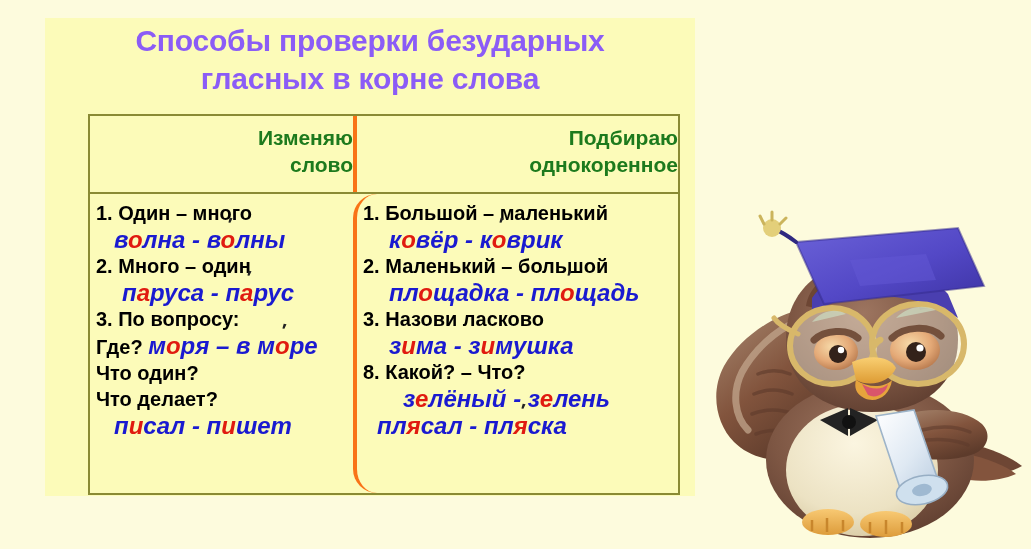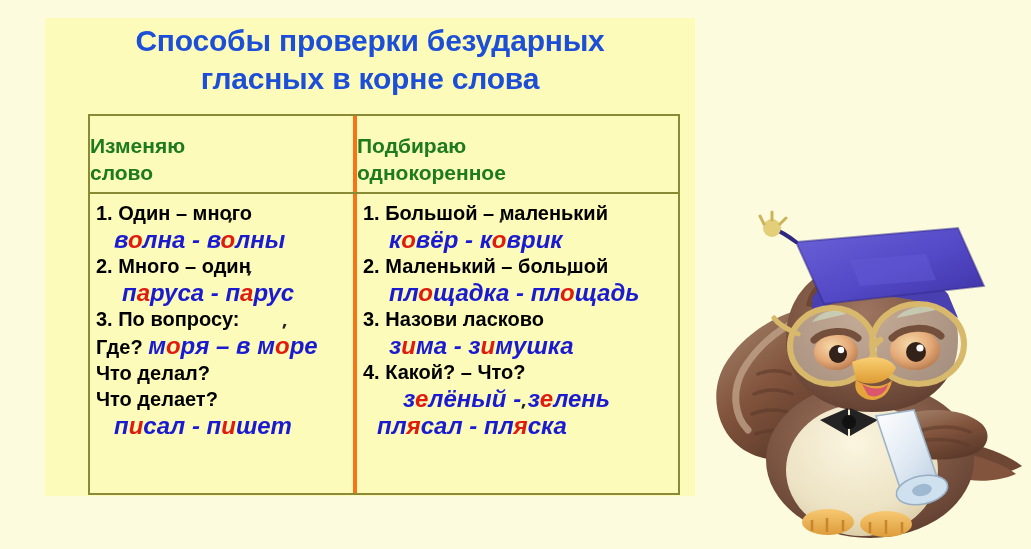--- a/index.html
+++ b/index.html
@@ -25,21 +25,21 @@
     background: #fcfbb9;
   }
 
   
   #slide-title {
     position: absolute;
     left: 45px;
     top: 22px;
     width: 650px;
     text-align: center;
-    color: #1d4ed8;
+    color: #8b5cf6;
     font-weight: bold;
     font-size: 30px;
     line-height: 38px;
     letter-spacing: -0.2px;
   }
   #slide-title .line { display: block; white-space: nowrap; }
 
   
   #methods-table {
     position: absolute;
@@ -65,29 +65,30 @@
     min-height: 0;
   }
   .col-left  { width: 263px; flex: none; box-sizing: border-box; }
   .col-right { flex: 1 1 auto; box-sizing: border-box; border-left: 4px solid #f97316; }
 
   .head-cell {
     color: #1d7a1d;
     font-weight: bold;
     font-size: 21px;
     line-height: 27px;
-    text-align: left;
-    padding-top: 16px;
+    text-align: right;
+    padding-top: 8px;
     box-sizing: border-box;
   }
   .head-cell .hl { display: block; white-space: nowrap; }
 
   .body-cell {
     padding: 6px 4px 0 6px;
     box-sizing: border-box;
+    border-radius: 24px;
   }
 
   
   .qline {
     color: #000000;
     font-weight: bold;
     font-size: 20px;
     line-height: 26px;
     white-space: nowrap;
   }
@@ -152,32 +153,32 @@
   </div>
 
   <div class="table-body">
     <div class="col-left body-cell" id="left-col">
         <div class="qline">1. Один – много</div>
         <div class="exline ind-1"><span>в</span><span class="v">о</span><span>лна - в</span><span class="v stress">о</span><span>лны</span></div>
         <div class="qline">2. Много – один</div>
         <div class="exline ind-2"><span>п</span><span class="v">а</span><span>руса - п</span><span class="v stress">а</span><span>рус</span></div>
         <div class="qline">3. По вопросу:</div>
         <div class="qline"><span>Где? </span><div class="exline " style="display: inline;"><span>м</span><span class="v">о</span><span>ря – в м</span><span class="v stress">о</span><span>ре</span></div></div>
-        <div class="qline">Что делал?</div>
+        <div class="qline">Что один?</div>
         <div class="qline">Что делает?</div>
         <div class="exline ind-1"><span>п</span><span class="v">и</span><span>сал - п</span><span class="v">и</span><span>шет</span></div>
       </div>
     <div class="col-right body-cell" id="right-col">
         <div class="qline">1. Большой – маленький</div>
         <div class="exline ind-2"><span>к</span><span class="v">о</span><span>вёр - к</span><span class="v stress">о</span><span>врик</span></div>
         <div class="qline">2. Маленький – большой</div>
         <div class="exline ind-2"><span>пл</span><span class="v">о</span><span>щадка - пл</span><span class="v stress">о</span><span>щадь</span></div>
         <div class="qline">3. Назови ласково</div>
         <div class="exline ind-2"><span>з</span><span class="v">и</span><span>ма - з</span><span class="v">и</span><span>мушка</span></div>
-        <div class="qline">4. Какой? – Что?</div>
+        <div class="qline">8. Какой? – Что?</div>
         <div class="exline ind-4"><span>з</span><span class="v">е</span><span>лёный - з</span><span class="v">е</span><span>лень</span></div>
         <div class="exline ind-5"><span>пл</span><span class="v">я</span><span>сал - пл</span><span class="v stress">я</span><span>ска</span></div>
       </div>
   </div>
 
 </div>
 
 <div id="owl-illustration">
   <svg viewBox="0 0 331 351" xmlns="http://www.w3.org/2000/svg">
     <defs>

